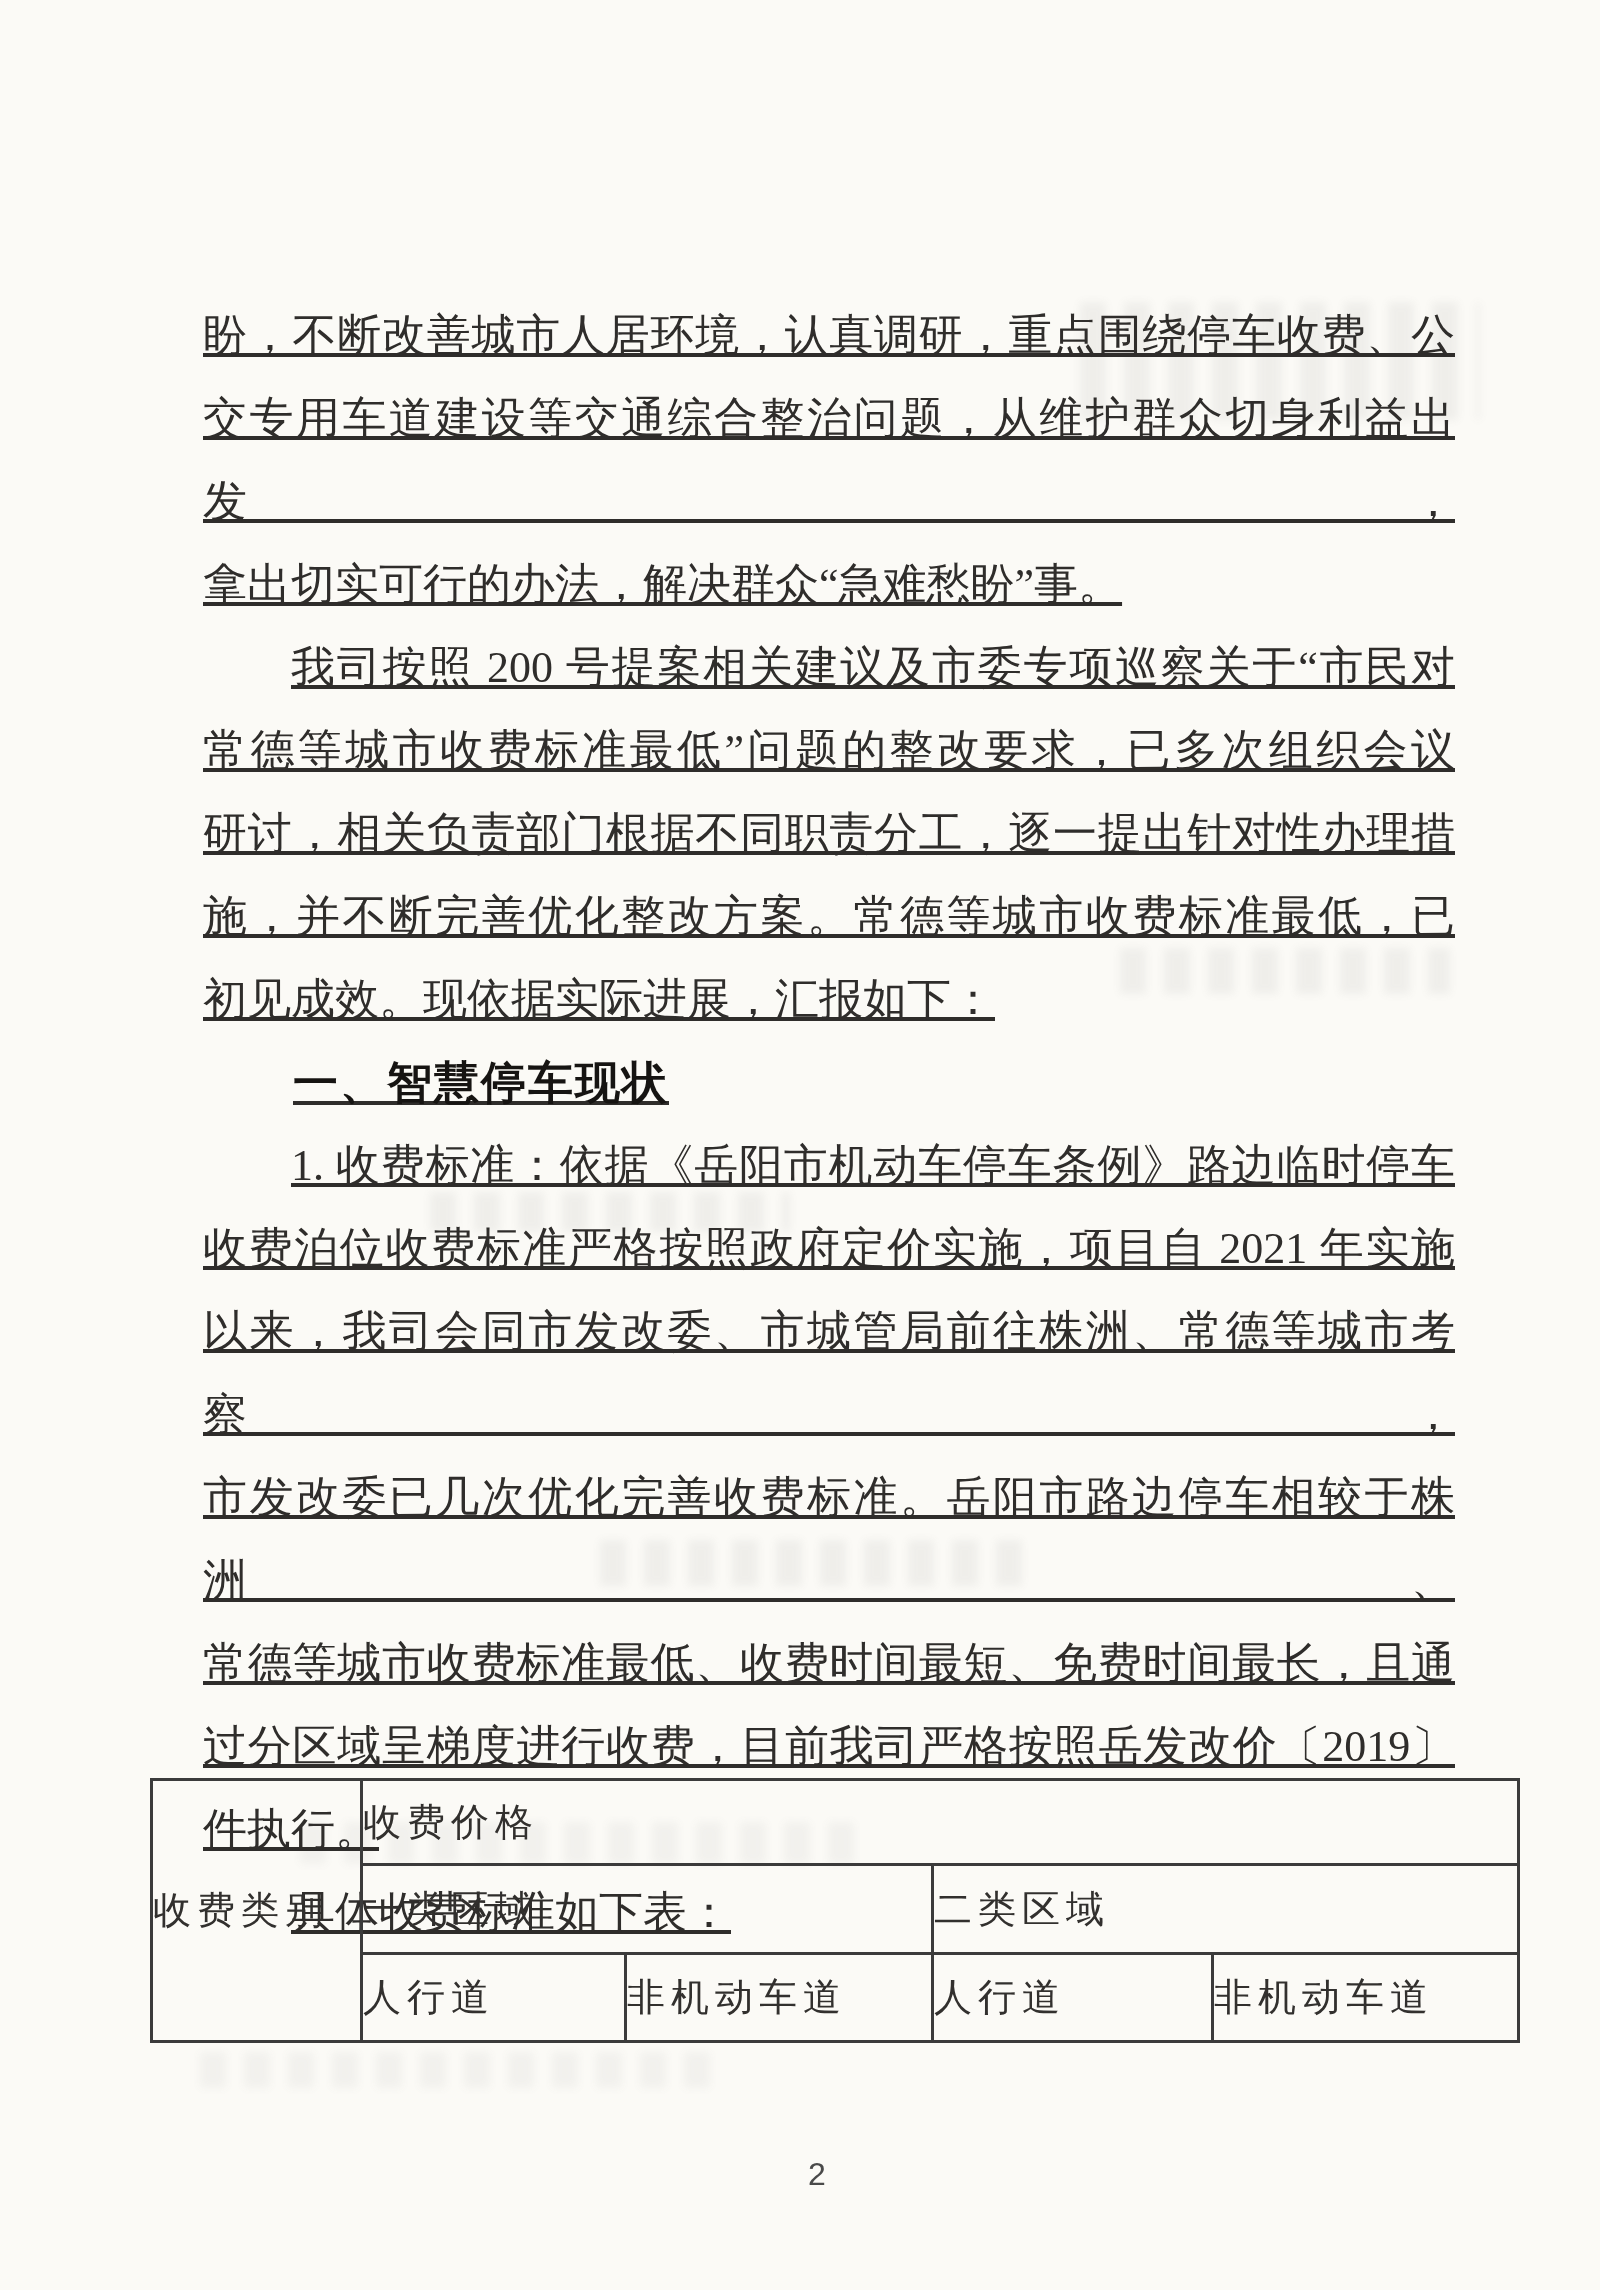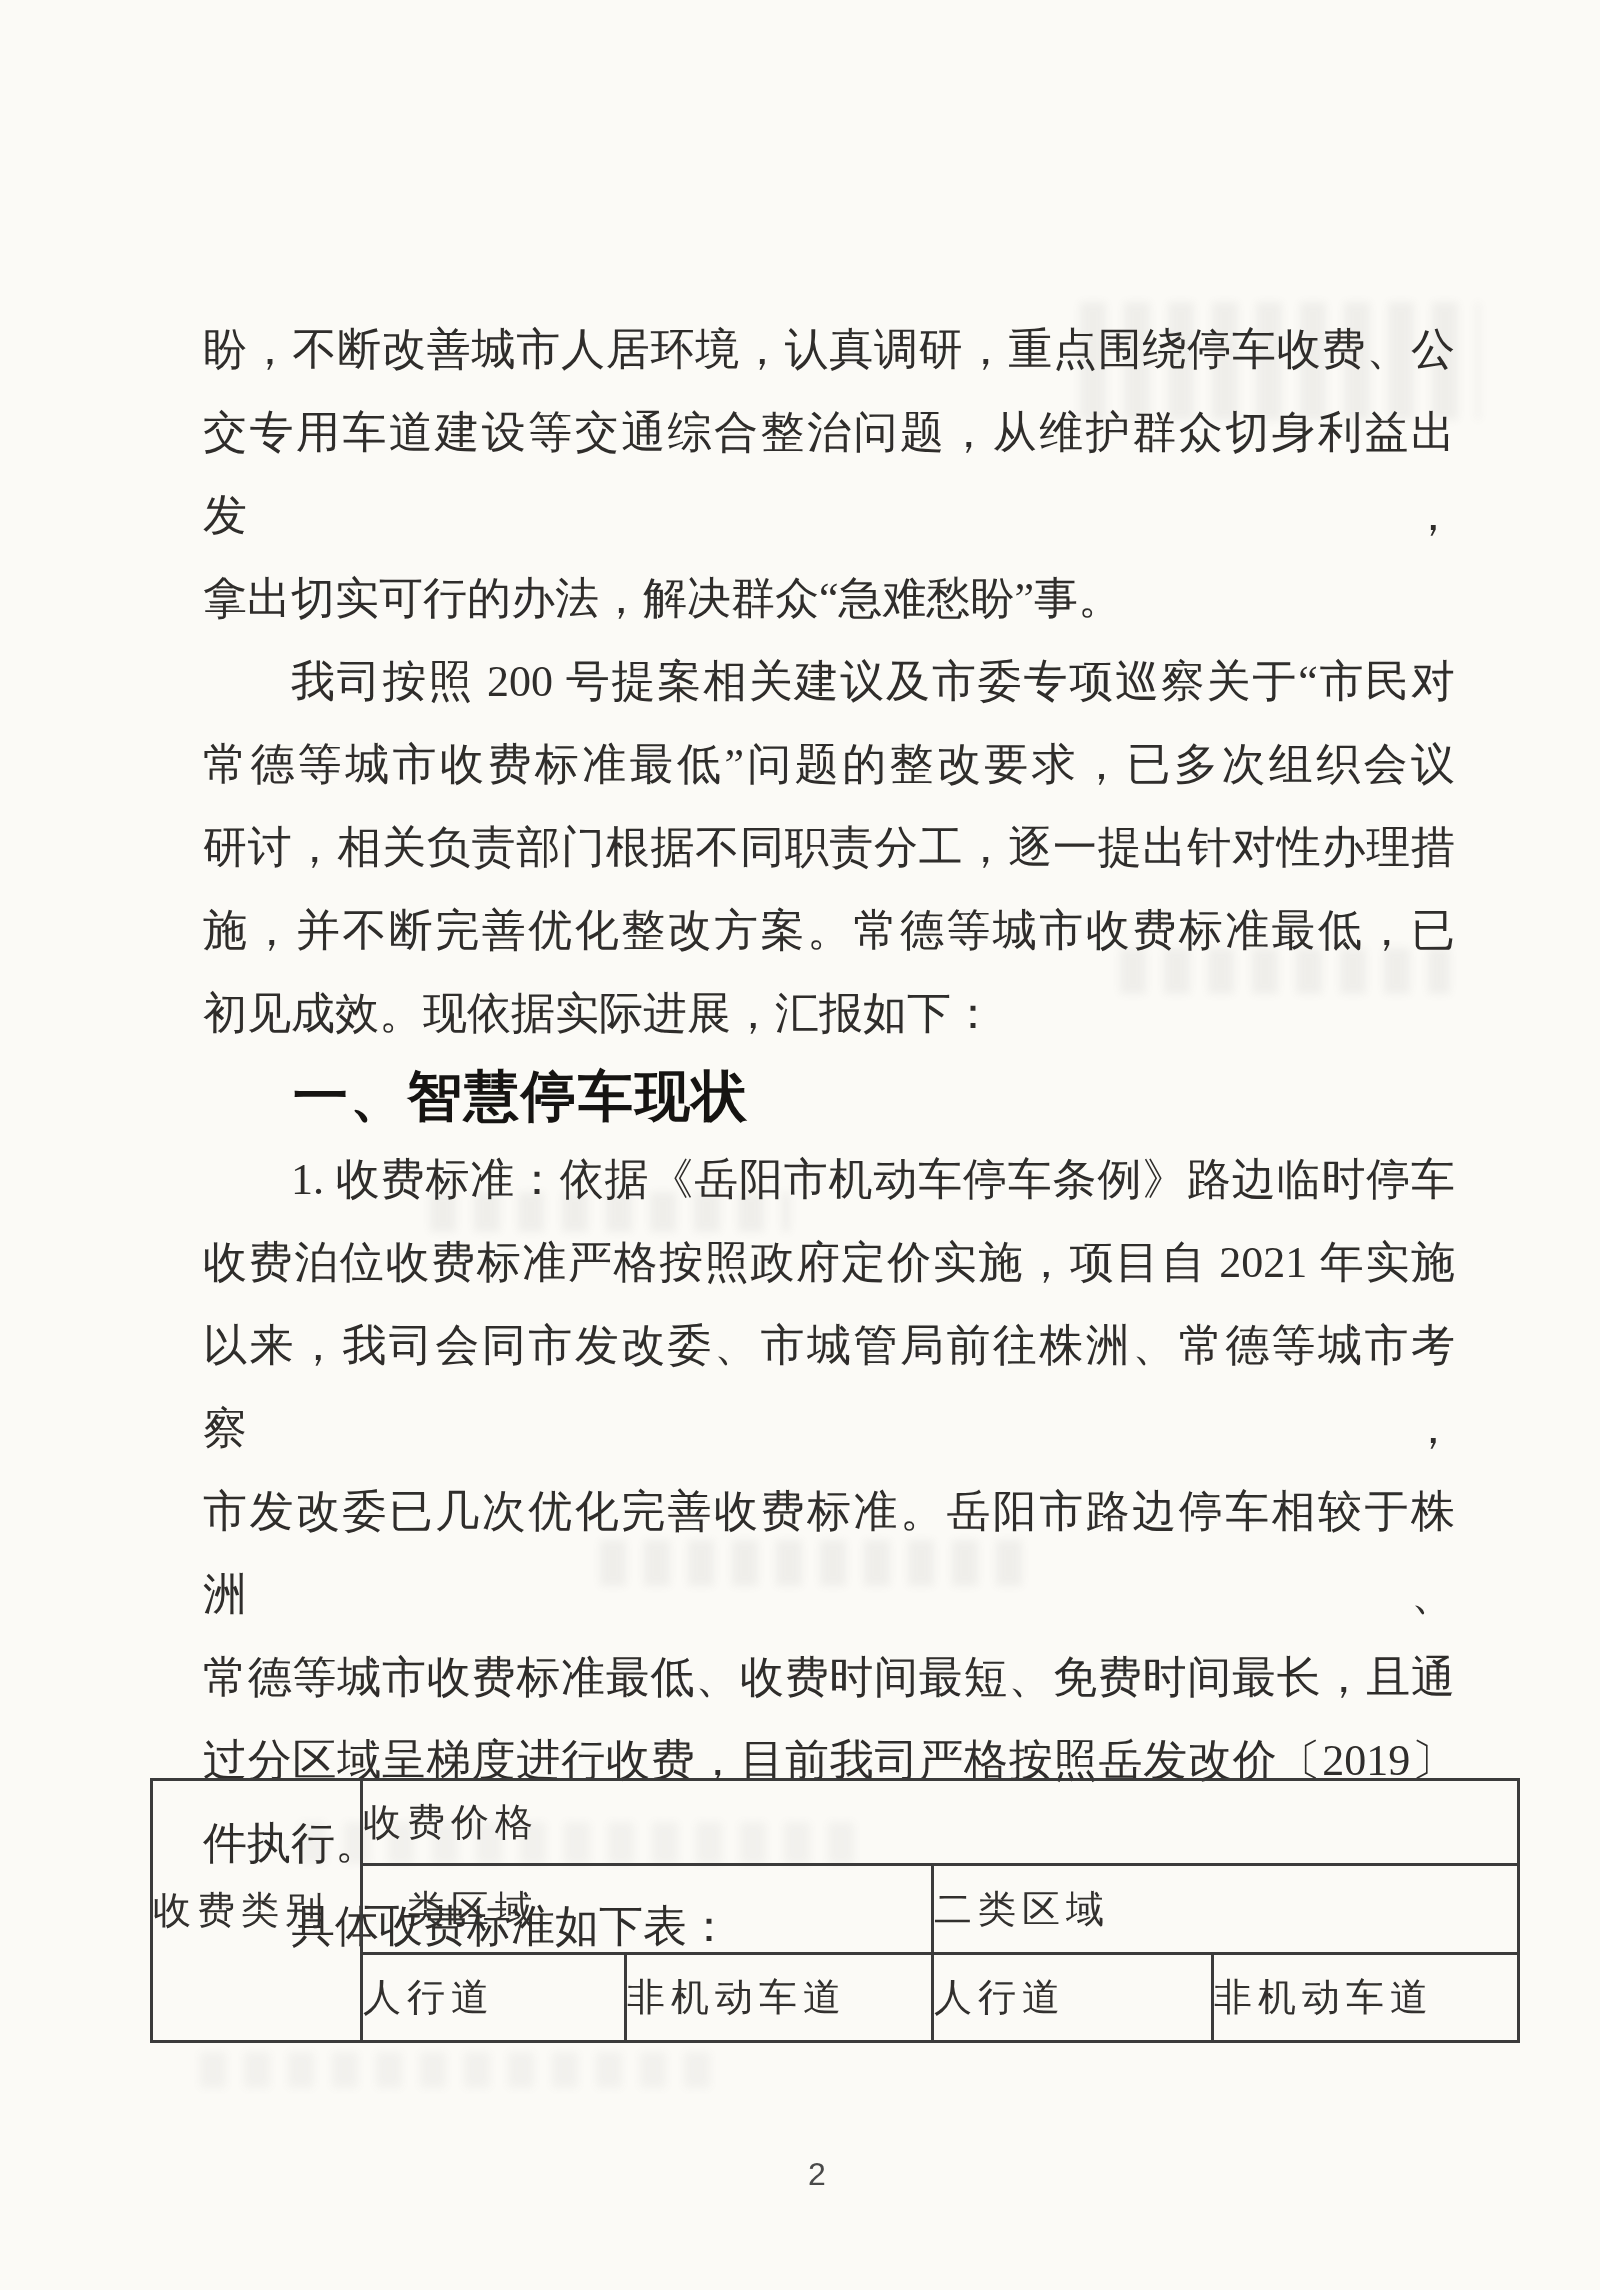--- a/index.html
+++ b/index.html
@@ -8,36 +8,36 @@
     width:1600px;height:2290px;
     margin:0 auto;
     background:#fbfaf6;
     overflow:hidden;
     font-family:"Liberation Serif", serif;
     color:#2f2d2b;
   }
   
   .text-block{
     position:absolute;
-    left:203px;top:308px;width:1252px;
-    font-size:44px;line-height:83px;
+    left:203px;top:294px;width:1252px;
+    font-size:44px;line-height:83px;text-decoration:underline;
   }
   .para{margin:0;}
   .line{
     text-align:justify;
     text-align-last:justify;
     white-space:normal;
   }
   .line.last{text-align-last:left;}
   .line.indent{text-indent:88px;}
   .heading{
     font-family:"Liberation Sans", sans-serif;
     font-weight:700;
     color:#161412;
-    font-size:55px;
+    font-size:45px;
     line-height:83px;
     text-indent:90px;
     letter-spacing:2px;
   }
   
   .fee-table{
     position:absolute;
     left:150px;top:1778px;
     width:1367px;
     border-collapse:collapse;

